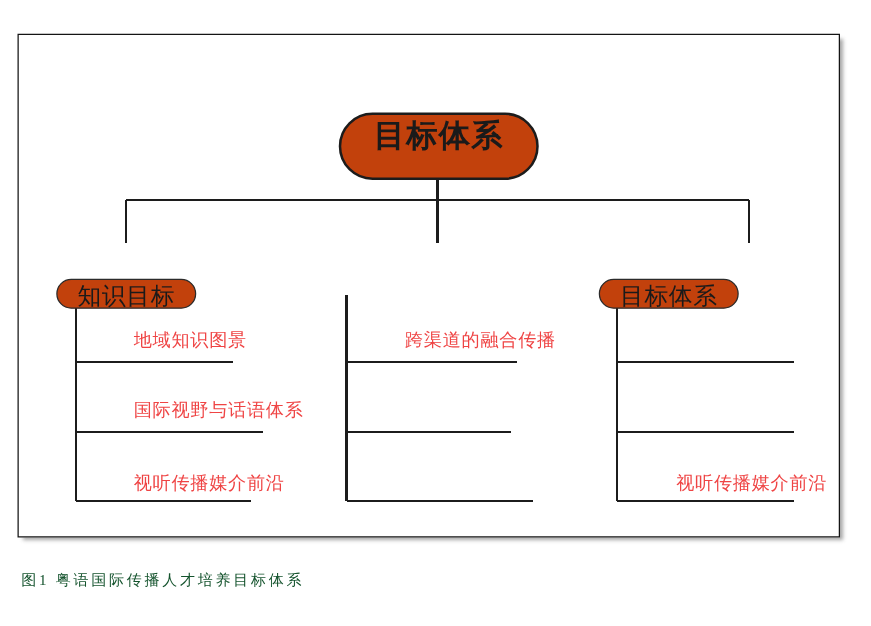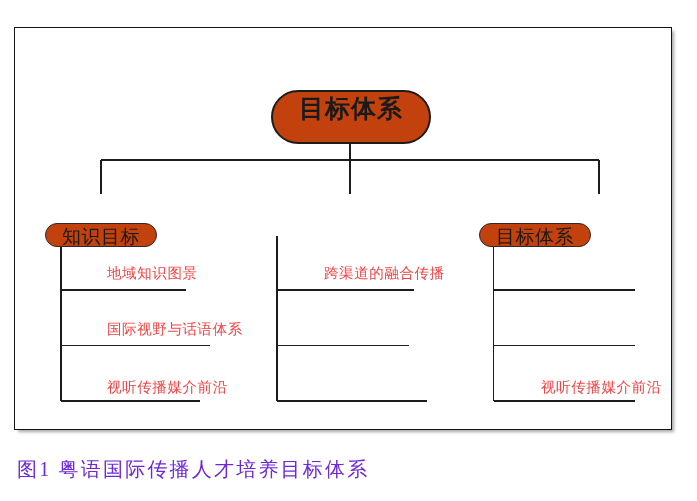--- a/index.html
+++ b/index.html
@@ -99,23 +99,23 @@
   .leaf-row-0 { top: 238px; }
   .leaf-row-1 { top: 294px; }
   .leaf-row-2 { top: 352px; }
 
   
   #caption {
     position: absolute;
     left: 17px;
     top: 456px;
     font-family: "Liberation Serif", "DejaVu Serif", serif;
-    font-size: 20px;
+    font-size: 12px;
     letter-spacing: 2.2px;
-    color: #6d28d9;
+    color: #14532d;
     white-space: nowrap;
   }
 </style>
 </head>
 <body>
 
 <div id="figure-frame">
 
   <div id="diagram">
 

